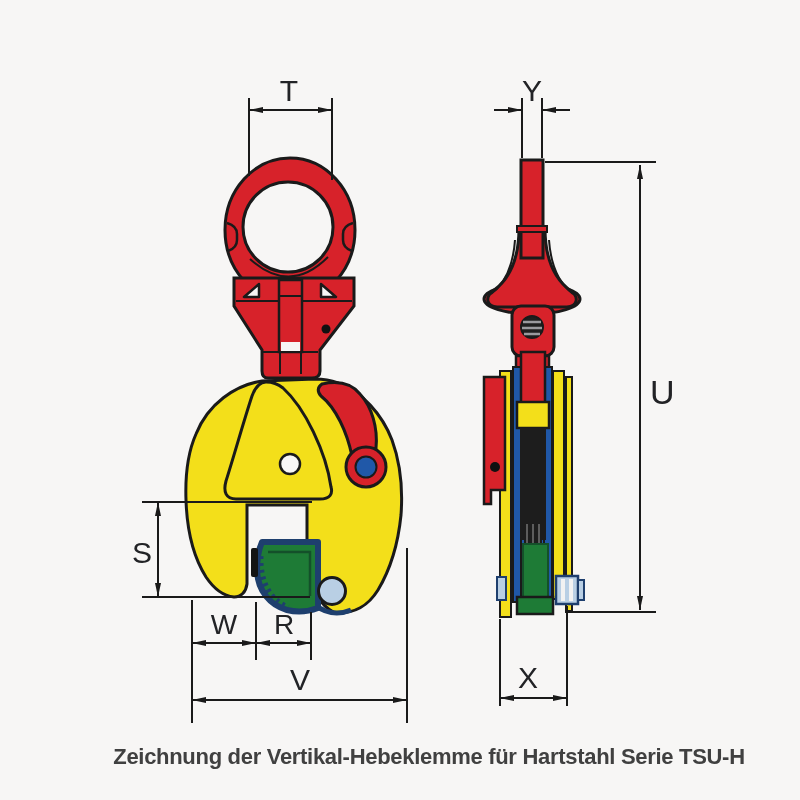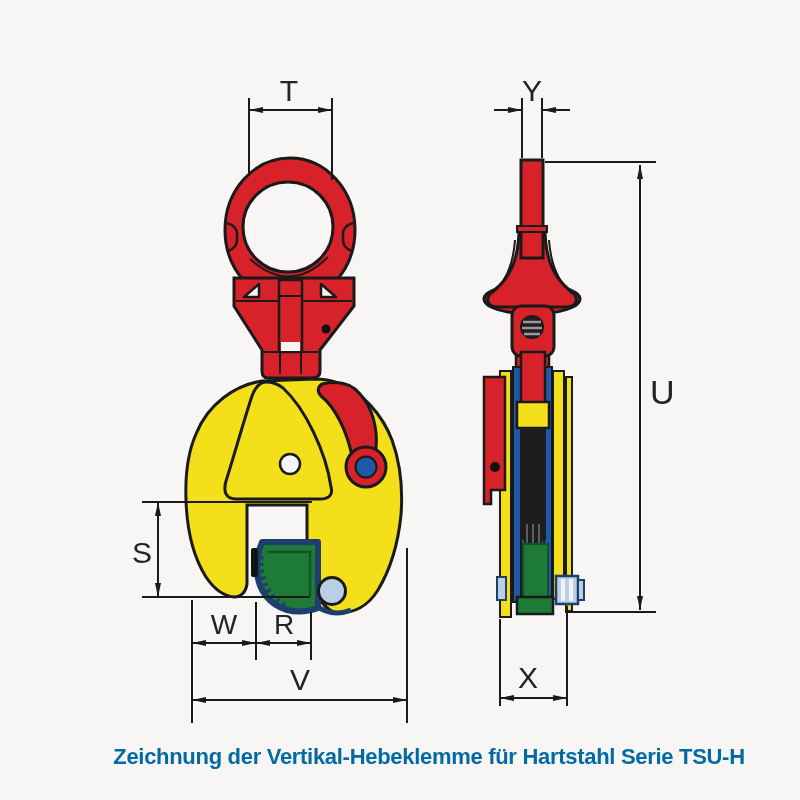--- a/index.html
+++ b/index.html
@@ -15,21 +15,21 @@
     fill:#222326;
   }
   .dim-label{font-size:30px;}
   .dim-label-sm{font-size:28px;}
   .caption{
     position:absolute;
     left:0;top:744px;width:800px;
     padding-left:58px;box-sizing:border-box;
     text-align:center;
     font-size:22px;font-weight:bold;letter-spacing:-0.3px;
-    color:#0369a1;
+    color:#404040;
   }
 </style>
 </head>
 <body>
 
 <div class="stage">
 <svg width="800" height="800" viewBox="0 0 800 800">
   <defs>
     <marker id="arrE" markerWidth="15" markerHeight="8" refX="14" refY="3.5" orient="auto" markerUnits="userSpaceOnUse">
       <path d="M0,0.5 L14,3.5 L0,6.5 Z" fill="#1a1a1a"></path>

